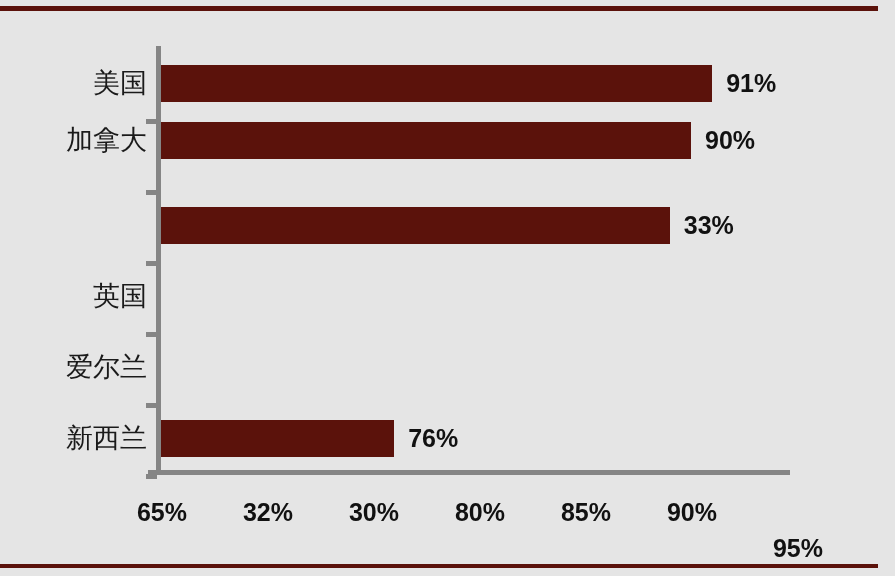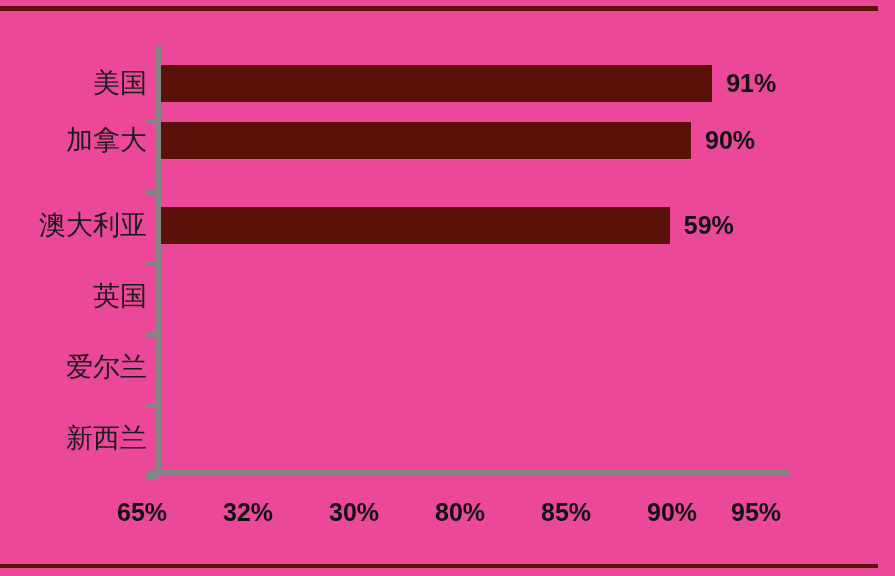--- a/index.html
+++ b/index.html
@@ -10,21 +10,21 @@
     width: 895px;
     height: 576px;
     background: #ffffff;
     font-family: "Liberation Sans", sans-serif;
     overflow: hidden;
   }
   #figure {
     position: relative;
     width: 895px;
     height: 576px;
-    background: #ec4899;
+    background: #e5e5e5;
   }
   
   .rule {
     position: absolute;
     left: 0;
     width: 878px;
     height: 5px;
     background: #5B120B;
   }
   .rule-top    { top: 6px; }
@@ -108,21 +108,21 @@
     color: #111111;
     white-space: nowrap;
   }
 
   
   .xtick {
     position: absolute;
     top: 498px;
     width: 90px;
     margin-left: -45px;
-    text-align: left;
+    text-align: center;
     font-size: 25px;
     font-weight: bold;
     color: #111111;
     white-space: nowrap;
   }
 </style>
 </head>
 <body>
 
 <div id="figure">
@@ -149,42 +149,45 @@
           </div>
         </div>
         <div class="row" style="top: 105px;">
           <div class="cat-label">加拿大</div>
           <div class="bar-wrap">
             <div class="bar" style="width: 530px; background: rgb(91, 18, 11);"></div>
             <div class="bar-value" style="left: 544px;">90%</div>
           </div>
         </div>
         <div class="row" style="top: 190px;">
-          <div class="cat-label">澳大利亚</div>
           <div class="bar-wrap">
             <div class="bar" style="width: 508.8px; background: rgb(91, 18, 11);"></div>
-            <div class="bar-value" style="left: 522.8px;">59%</div>
+            <div class="bar-value" style="left: 522.8px;">33%</div>
           </div>
         </div>
         <div class="row" style="top: 261px;">
           <div class="cat-label">英国</div>
         </div>
         <div class="row" style="top: 332px;">
           <div class="cat-label">爱尔兰</div>
         </div>
         <div class="row" style="top: 403px;">
           <div class="cat-label">新西兰</div>
+          <div class="bar-wrap">
+            <div class="bar" style="width: 233.2px; background: rgb(91, 18, 11);"></div>
+            <div class="bar-value" style="left: 247.2px;">76%</div>
+          </div>
         </div>
       </div>
     <div id="xticks">
         <div class="xtick" style="left: 162px;">65%</div>
         <div class="xtick" style="left: 268px;">32%</div>
         <div class="xtick" style="left: 374px;">30%</div>
         <div class="xtick" style="left: 480px;">80%</div>
         <div class="xtick" style="left: 586px;">85%</div>
         <div class="xtick" style="left: 692px;">90%</div>
-        <div class="xtick" style="left: 776px;">95%</div>
+        <div class="xtick" style="left: 798px; margin-top: 36px;">95%</div>
       </div>
   </div>
 
   <div class="rule rule-bottom"></div>
 
 </div>
 
 </body></html>

